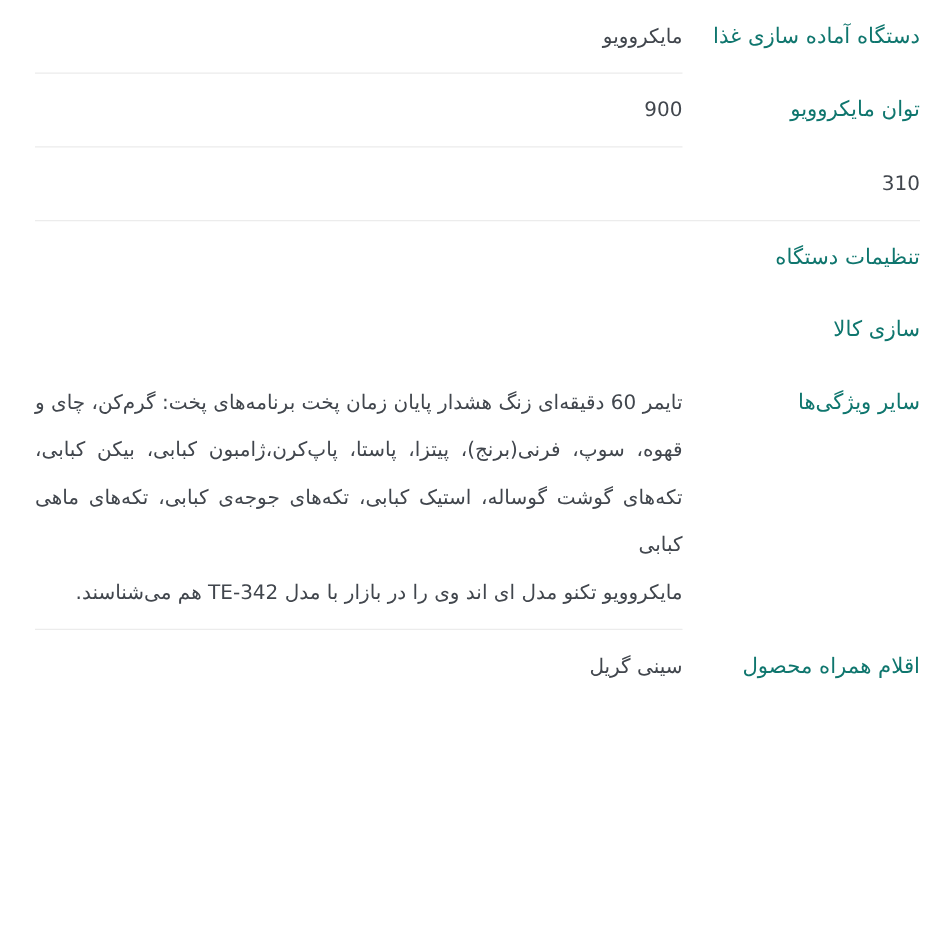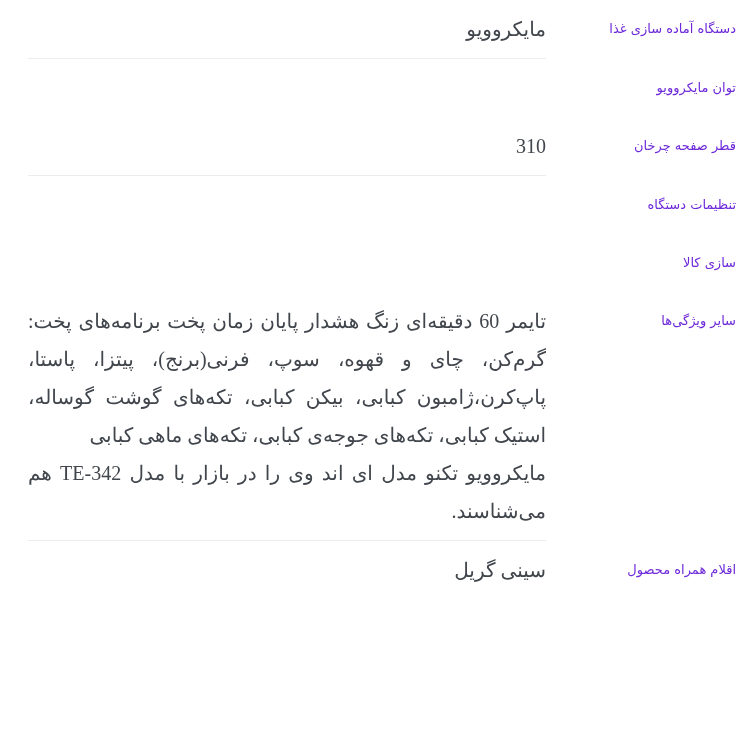--- a/index.html
+++ b/index.html
@@ -17,66 +17,65 @@
   .spec-row {
     display: flex;
     flex-direction: row; 
     padding-right: 14px;
     padding-left: 28px;
   }
   .spec-label {
     flex: 0 0 190px;
     padding: 10px 0;
     line-height: 38px;
-    font-size: 13px;
-    color: #6d28d9;
+    font-size: 17px;
+    color: #0f766e;
     text-align: right;
     white-space: pre-line;
   }
   .spec-value {
     flex: 1 1 auto;
     padding: 10px 0;
     line-height: 38px;
-    font-size: 20px;
+    font-size: 16px;
     color: #41464d;
     text-align: right;
     white-space: pre-line;
     border-bottom: 1px solid #ececec;
     min-width: 0;
-    font-family: Liberation Serif, serif;
   }
   .spec-row:last-child .spec-value {
     border-bottom: none;
   }
   .spec-value.justified {
     text-align: justify;
   }
 </style>
 </head>
 <body>
 
 <div class="spec-table">
 
   <div class="spec-row">
     <div class="spec-label">دستگاه آماده سازی غذا</div>
     <div class="spec-value">مایکروویو</div>
   </div>
 
   <div class="spec-row">
     <div class="spec-label">توان مایکروویو</div>
+    <div class="spec-value">900</div>
   </div>
 
   <div class="spec-row">
   </div>
 
   <div class="spec-row">
   </div>
 
   <div class="spec-row">
-    <div class="spec-label">قطر صفحه چرخان</div>
     <div class="spec-value">310</div>
   </div>
 
   <div class="spec-row">
     <div class="spec-label">تنظیمات دستگاه</div>
   </div>
 
   <div class="spec-row">
     <div class="spec-label">سازی کالا</div>
   </div>

